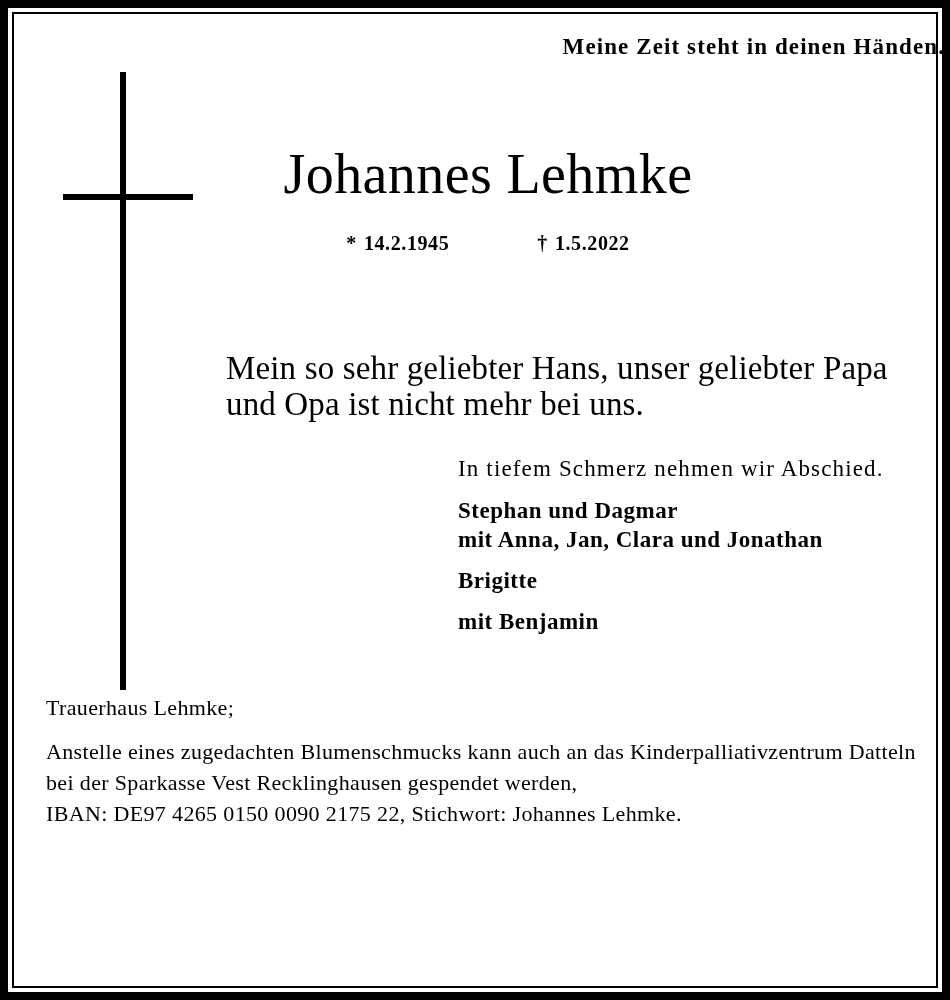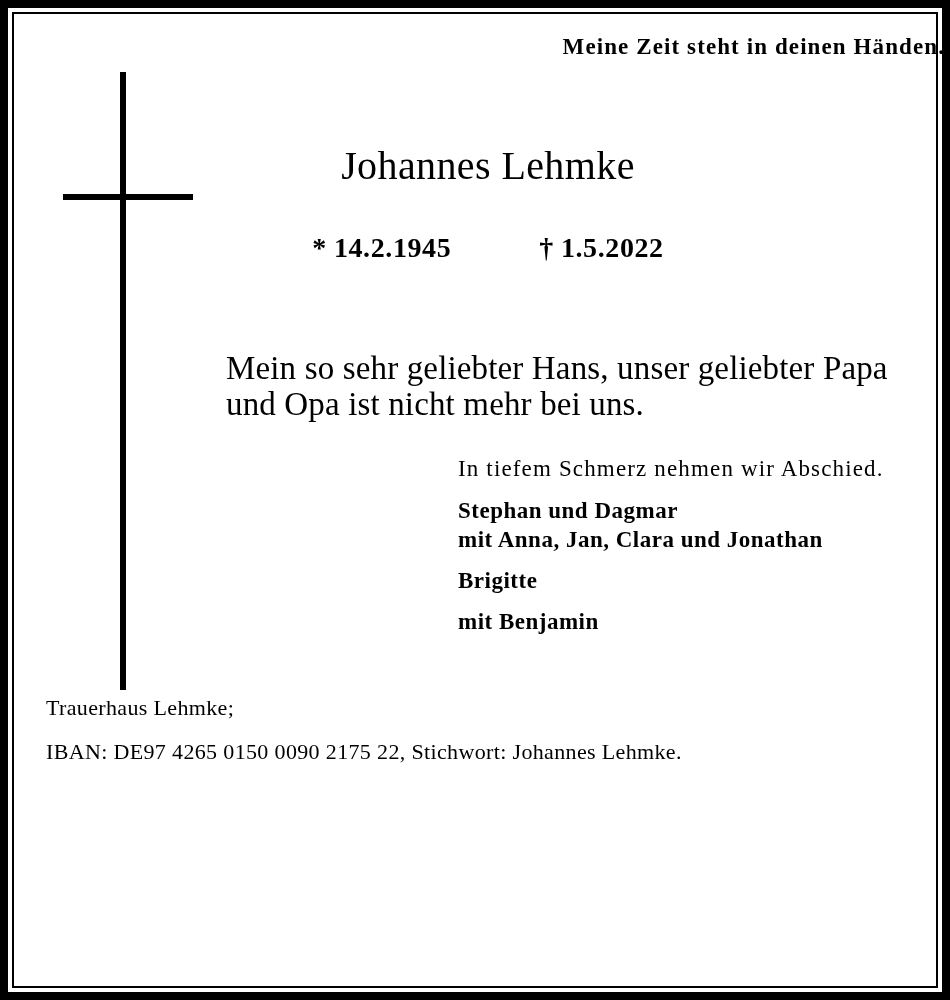--- a/index.html
+++ b/index.html
@@ -81,33 +81,33 @@
     white-space: nowrap;
   }
 
   
   .name {
     position: absolute;
     left: 0;
     right: 0;
     top: 128px;
     text-align: center;
-    font-size: 40px;
+    font-size: 56px;
     font-weight: normal;
     letter-spacing: 0.4px;
   }
 
   
   .dates {
     position: absolute;
     left: 0;
     right: 0;
     top: 218px;
     text-align: center;
-    font-size: 28px;
+    font-size: 20px;
     font-weight: bold;
     letter-spacing: 0.6px;
   }
   .dates .date-birth { margin-right: 88px; }
   .dates .sym { margin-right: 7px; }
 
   
   .message {
     position: absolute;
     left: 199px;
@@ -193,18 +193,19 @@
       <div class="mourner-group">
         <span class="mourner-line">mit Benjamin</span>
       </div>
     </div>
 
     <div class="footer">
       <div class="footer-block">
         <span class="footer-line">Trauerhaus Lehmke;</span>
       </div>
       <div class="footer-block">
+        <span class="footer-line">Anstelle eines zugedachten Blumenschmucks kann auch an das Kinderpalliativzentrum Datteln bei der Sparkasse Vest Recklinghausen gespendet werden,</span>
         <span class="footer-line">IBAN: DE97 4265 0150 0090 2175 22, Stichwort: Johannes Lehmke.</span>
       </div>
     </div>
 
   </div>
 </div>
 
 </body></html>

